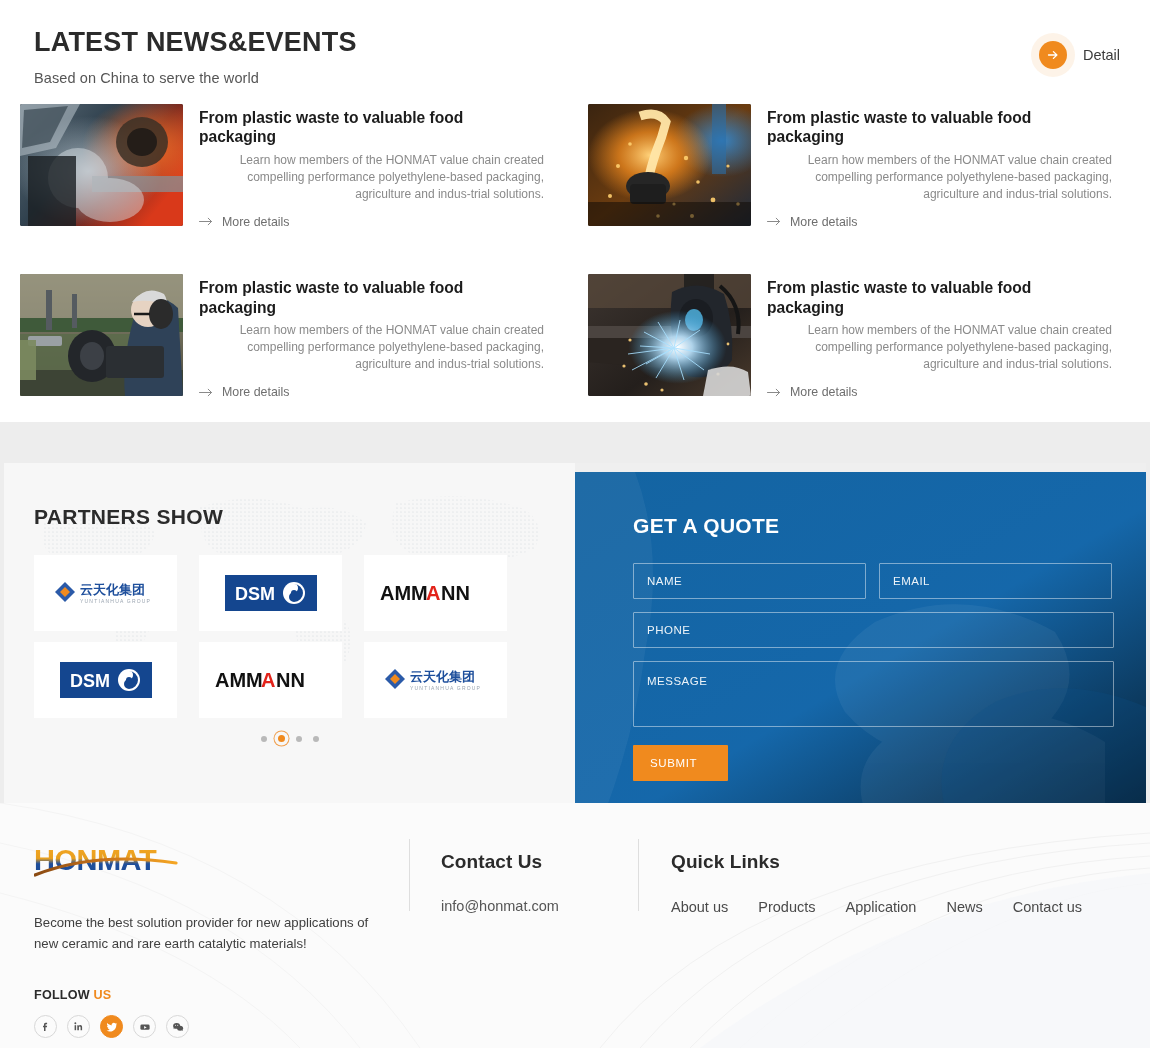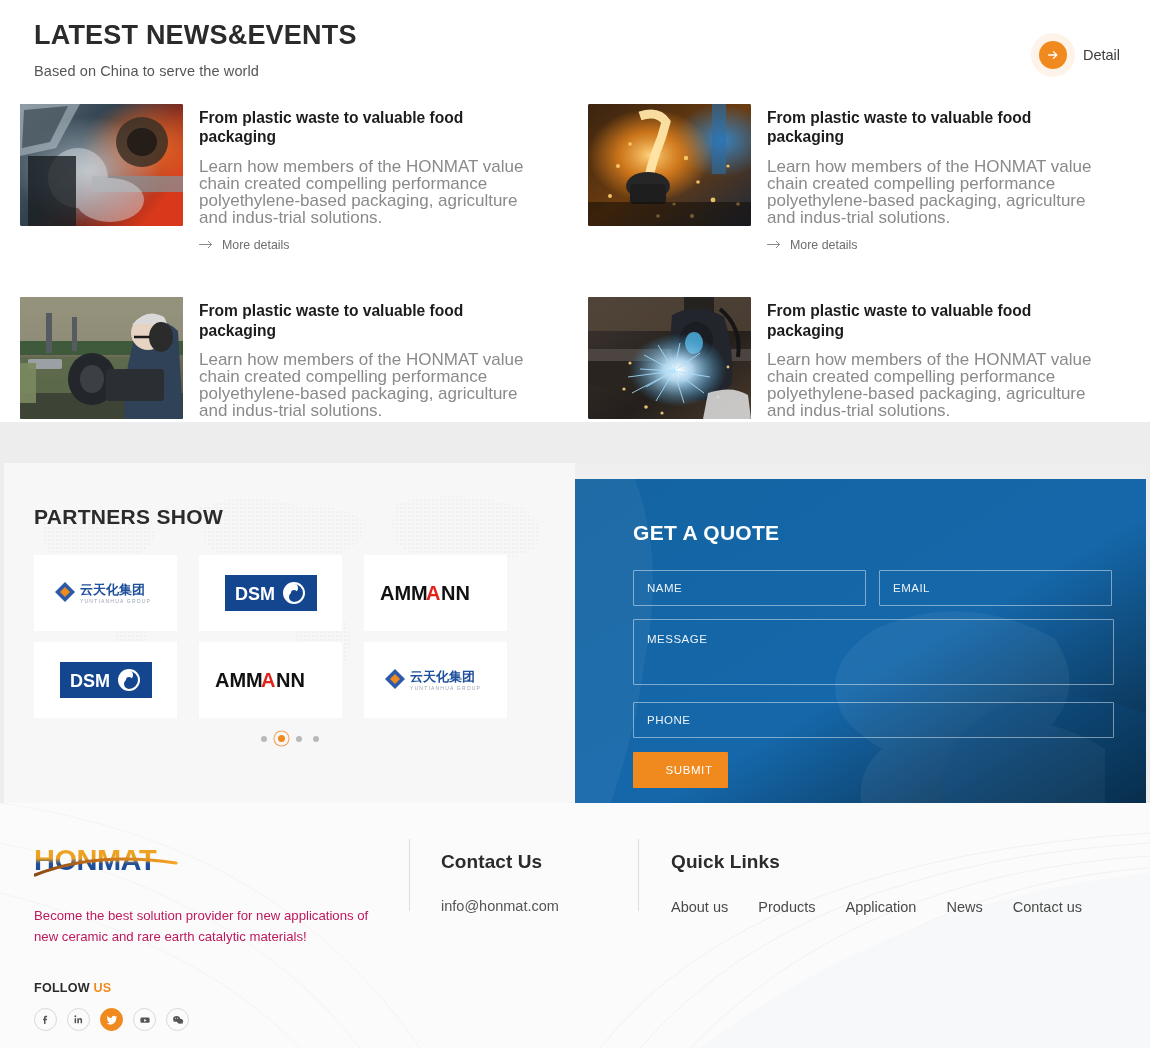--- a/index.html
+++ b/index.html
@@ -15,21 +15,21 @@
 
   
   .news-section {
     position: absolute;
     left: 0; top: 0;
     width: 1150px; height: 422px;
     background: #ffffff;
   }
   .news-head {
     position: absolute;
-    left: 34px; top: 18px;
+    left: 34px; top: 25px;
   }
   .news-title {
     font-size: 27px;
     font-weight: bold;
     letter-spacing: 0.2px;
     color: #2b2b2b;
     line-height: 1.3;
   }
   .news-sub {
     margin-top: 10px;
@@ -76,24 +76,25 @@
   }
   .news-thumb svg { display:block; width:100%; height:100%; }
   .news-body { flex: 1; min-width: 0; padding-top: 4px; }
   .news-card-title {
     font-size: 15.6px;
     font-weight: bold;
     color: #1c1c1c;
     line-height: 1.25;
   }
   .news-card-desc {
-    margin-top: 11px;
-    font-size: 17px;
+    margin-top: 5px;
+    font-size: 12px;
     line-height: 17px;
     color: #8a8a8a;
+    text-align: right;
   }
   .news-more {
     margin-top: 12px;
     display: inline-flex;
     align-items: center;
     gap: 8px;
     font-size: 12.4px;
     color: #6e6e6e;
     cursor: pointer;
   }
@@ -163,21 +164,21 @@
     cursor: pointer;
   }
   .dot.active {
     width: 7px; height: 7px;
     background: #f08a1e;
     box-shadow: 0 0 0 3.5px #f7f7f7, 0 0 0 4.5px #f0a050;
   }
 
   .quote {
     position: absolute;
-    left: 575px; top: 16px;
+    left: 575px; top: 9px;
     width: 571px; height: 340px;
     background: #1566a8;
     overflow: hidden;
   }
   .quote-bg { position: absolute; inset: 0; }
   .quote-inner { position: relative; padding: 42px 34px 0 58px; }
   .quote-title {
     font-size: 21px;
     font-weight: bold;
     color: #ffffff;
@@ -210,43 +211,43 @@
   .submit-btn {
     margin-top: 14px;
     width: 95px; height: 36px;
     background: #f08a1e;
     border: none;
     color: #ffffff;
     font-family: "Liberation Sans", sans-serif;
     font-size: 11.5px;
     letter-spacing: 0.6px;
     cursor: pointer;
-    text-align: center;
+    text-align: left;
     padding-left: 17px;
     border-radius: 1px;
   }
 
   
   .footer {
     position: absolute;
     left: 0; top: 803px;
     width: 1150px; height: 245px;
     background: #fbfbfb;
     overflow: hidden;
   }
   .footer-wave { position: absolute; inset: 0; }
   .footer-inner { position: relative; height: 100%; }
 
   .brand-col { position: absolute; left: 34px; top: 42px; width: 360px; }
   .brand-logo { width: 152px; height: 33px; display: block; }
   .brand-tag {
-    margin-top: 27px;
+    margin-top: 34px;
     font-size: 13.2px;
     line-height: 21px;
-    color: #be185d;
+    color: #404040;
   }
   .follow { margin-top: 34px; font-size: 12.6px; font-weight: bold; color: #2b2b2b; letter-spacing: 0.2px; }
   .follow .us { color: #f08a1e; }
   .socials { margin-top: 13px; display: flex; gap: 10px; }
   .soc {
     width: 23px; height: 23px;
     border-radius: 50%;
     border: 1px solid #d8d8d8;
     background: #fbfbfb;
     display: flex; align-items: center; justify-content: center;
@@ -645,25 +646,25 @@
 
       <div class="quote-inner">
         <h2 class="quote-title">GET A QUOTE</h2>
 
         <div class="field-row">
           <input class="field f-name" type="text" placeholder="NAME" style="">
           <input class="field f-email" type="text" placeholder="EMAIL" style="">
         </div>
 
         <div class="mt13">
+          <input class="field f-phone" type="text" placeholder="PHONE" style="">
+        </div>
+
+        <div class="mt13">
           <textarea class="field f-msg" placeholder="MESSAGE" style=""></textarea>
-        </div>
-
-        <div class="mt13">
-          <input class="field f-phone" type="text" placeholder="PHONE" style="">
         </div>
 
         <button class="submit-btn">SUBMIT</button>
       </div>
     </div>
   </section>
 
   <footer class="footer">
     <svg class="footer-wave" viewBox="0 0 1150 245" preserveAspectRatio="none">
       <rect width="1150" height="245" fill="#fbfbfb"></rect>

